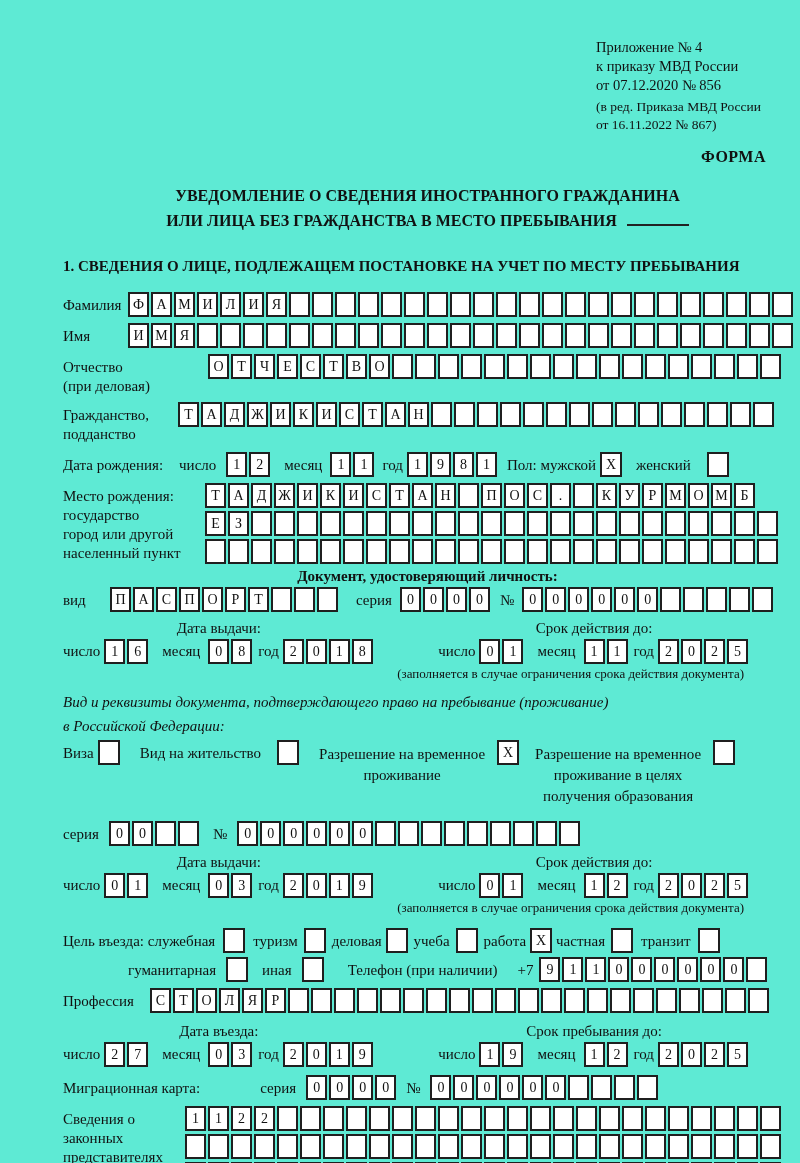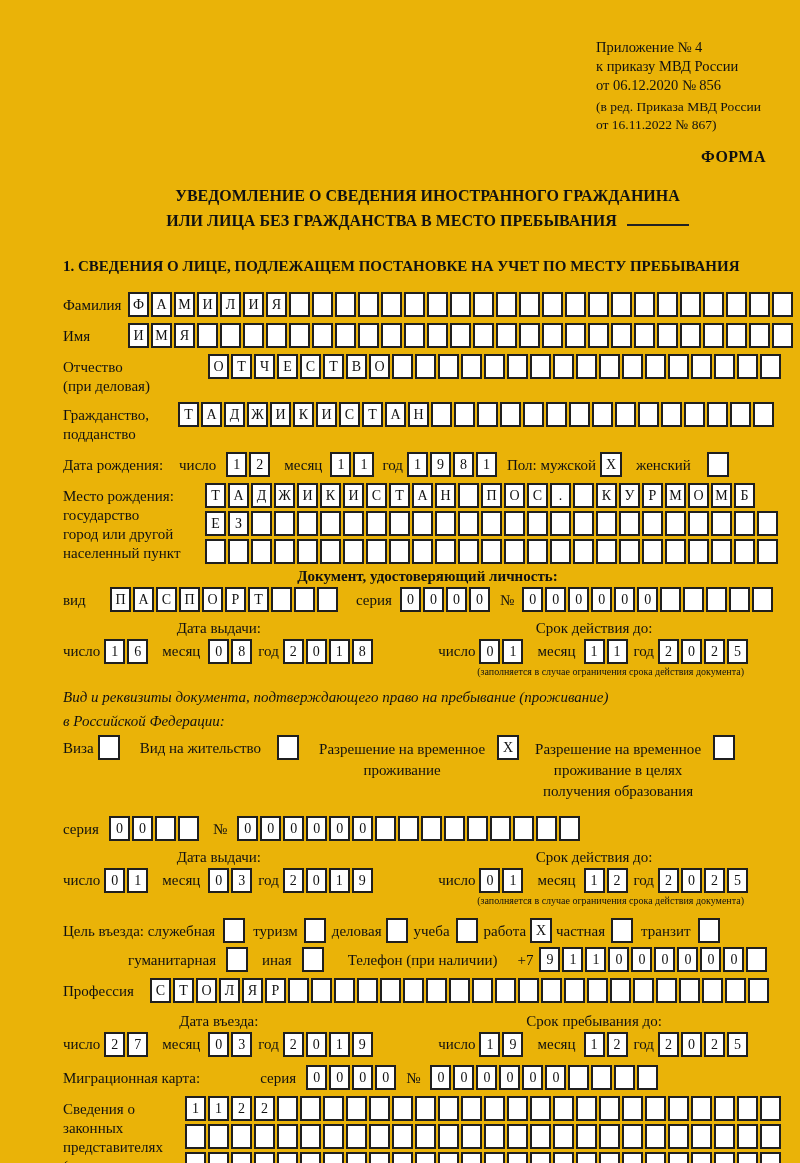--- a/index.html
+++ b/index.html
@@ -2,21 +2,21 @@
 <html><head>
 <meta charset="utf-8">
 <style>
   * { box-sizing: border-box; margin: 0; padding: 0; }
   html, body { background: #ffffff; }
   body {
     width: 800px; height: 1163px; overflow: hidden;
     font-family: "Liberation Serif", "DejaVu Serif", serif;
     color: #111; font-size: 15px;
   }
-  .page { width: 800px; height: 1163px; padding: 38px 8px 0 63px; background: #eab308; }
+  .page { width: 800px; height: 1163px; padding: 38px 8px 0 63px; background: #5eead4; }
 
   
   .annex { margin-left: auto; width: 196px; font-size: 14.5px; line-height: 1.32; }
   .annex-note { font-size: 13.5px; margin-top: 3px; line-height: 1.3; }
   .forma { text-align: right; padding-right: 26px; font-weight: bold; font-size: 16px; margin-top: 15px; letter-spacing: .5px; }
   .title { text-align: center; font-weight: bold; font-size: 16px; line-height: 1.55; margin-top: 18px; }
   .blank-line { display: inline-block; width: 62px; border-bottom: 2px solid #222; height: 14px; margin-left: 10px; }
   .section-title { font-weight: bold; font-size: 15px; margin-top: 24px; }
 
   .form-body { margin-top: 17px; }
@@ -49,33 +49,33 @@
   .stack .cells:first-child { margin-top: 0; }
 
   .center-bold { text-align: center; font-weight: bold; font-size: 15px; }
 
   
   .dates-row { display: flex; justify-content: space-between; padding-right: 42px; }
   .date-group { display: inline-block; }
   .date-head { text-align: center; font-size: 15px; }
   .date-line { display: flex; align-items: center; margin-top: 2px; }
   .date-line .lbl { padding-top: 0; }
-  .note-right { text-align: right; padding-right: 48px; font-size: 10px; margin-top: 2px; }
+  .note-right { text-align: right; padding-right: 48px; font-size: 13px; margin-top: 2px; }
 
   .pmulti { white-space: pre-line; text-align: center; line-height: 21px; padding-top: 4px; }
 </style>
 </head>
 <body>
 
 <div class="page">
 
   <div class="annex">
     <div>Приложение № 4</div>
     <div>к приказу МВД России</div>
-    <div>от 06.12.2020 № 856</div>
+    <div>от 07.12.2020 № 856</div>
     <div class="annex-note">
       <div>(в ред. Приказа МВД России</div>
       <div>от 16.11.2022 № 867)</div>
     </div>
   </div>
 
   <div class="forma">ФОРМА</div>
 
   <div class="title">
     <div>УВЕДОМЛЕНИЕ О СВЕДЕНИЯ ИНОСТРАННОГО ГРАЖДАНИНА</div>

